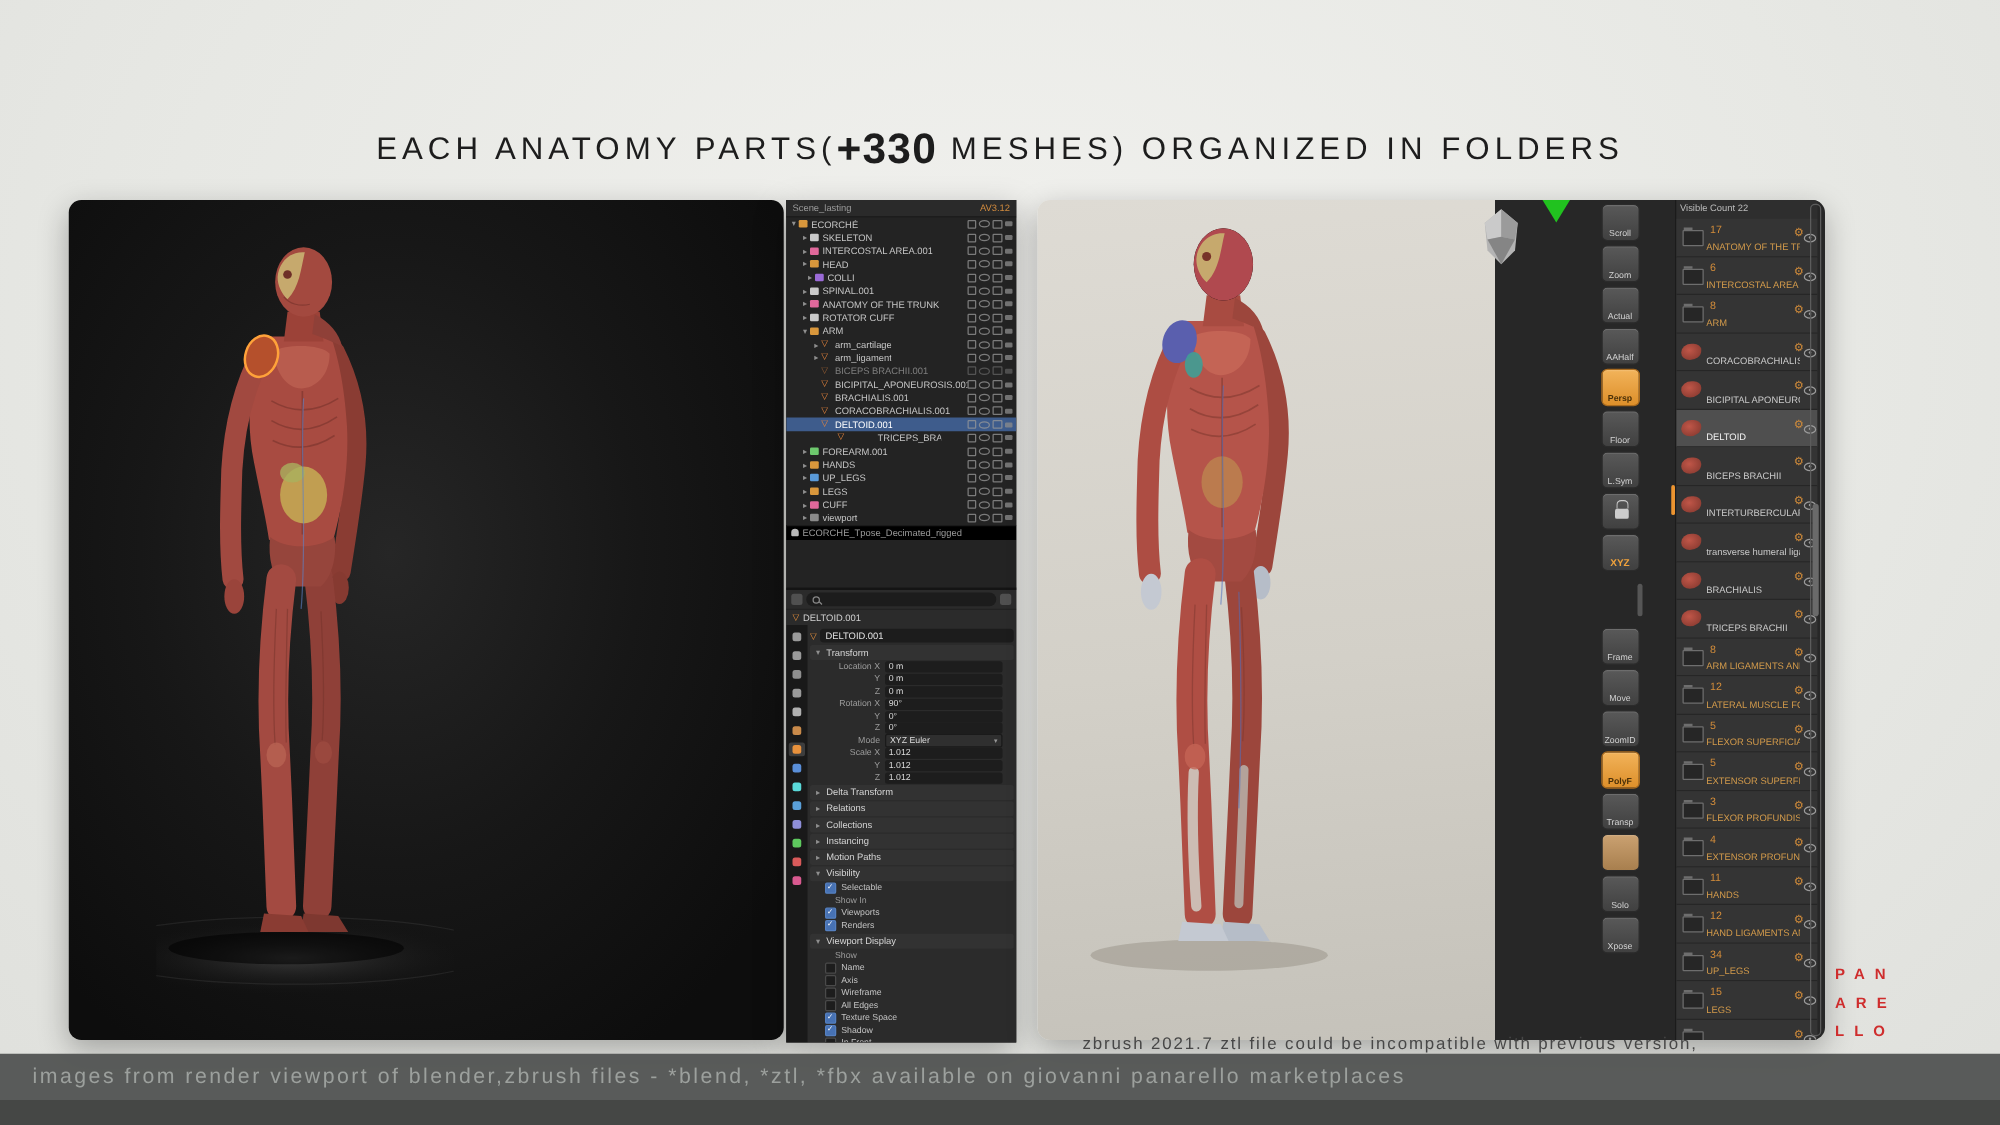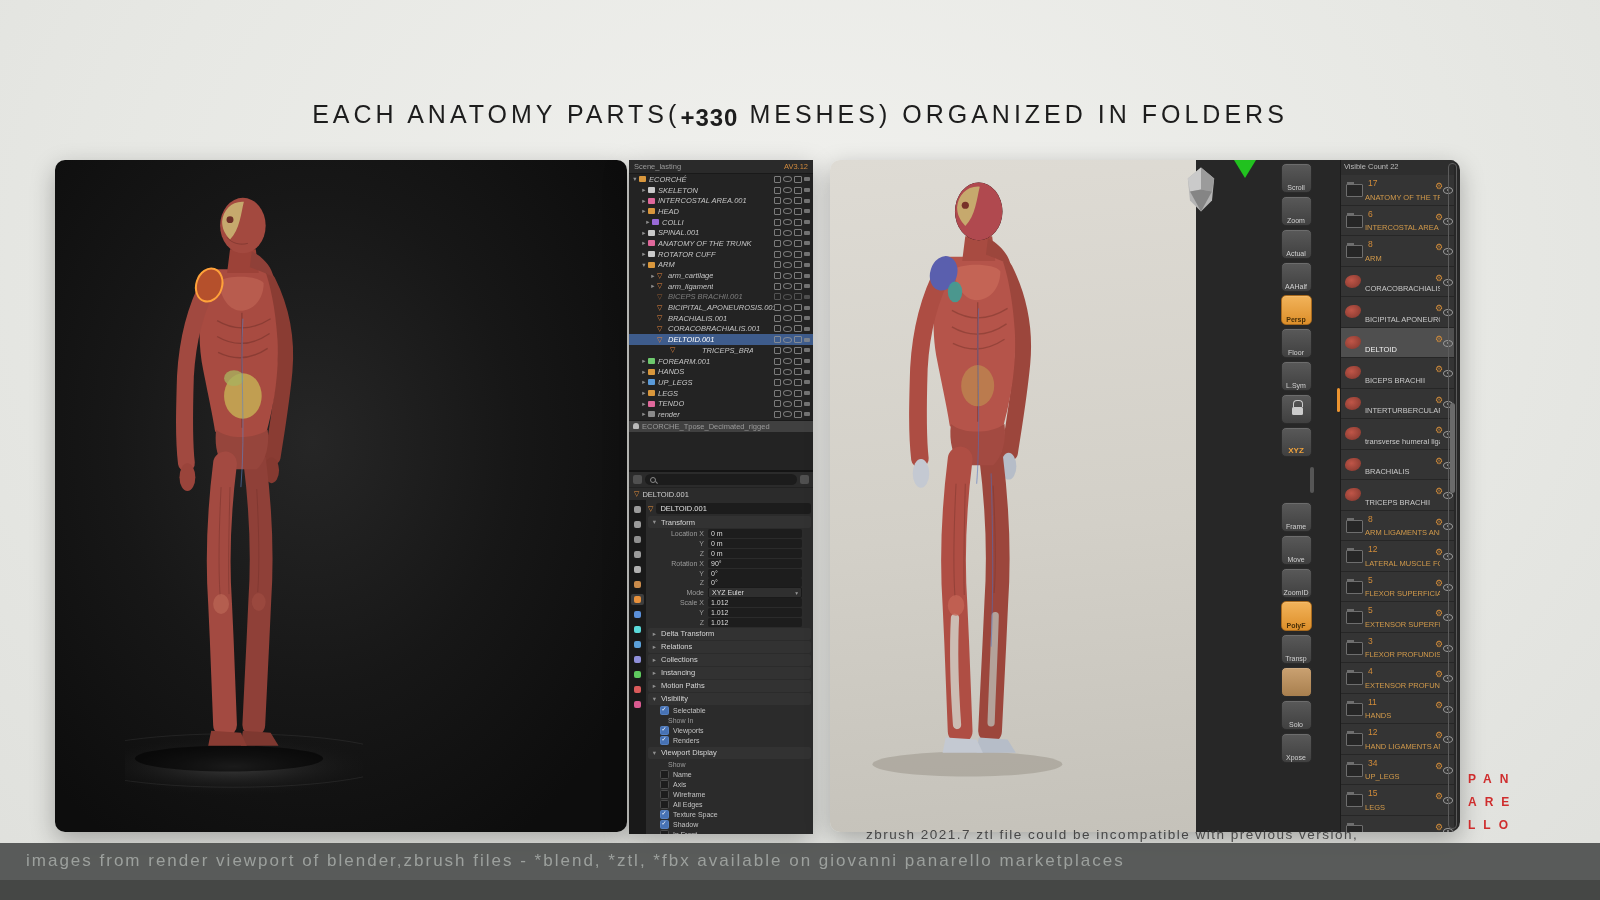--- a/index.html
+++ b/index.html
@@ -5,21 +5,21 @@
   html,body{margin:0;padding:0;}
   body{font-family:"Liberation Sans",sans-serif;background:#dcdcd8;}
   .page{position:relative;width:1600px;height:900px;overflow:hidden;
         background:radial-gradient(ellipse at 50% 30%, #f1f1ee 0%, #e7e8e4 60%, #dfe0dc 100%);}
 
   
   .title{position:absolute;top:8px;left:0;width:100%;text-align:center;
          font-size:66px;font-weight:300;letter-spacing:2px;color:#141414;margin:0;}
   .subtitle{position:absolute;top:100px;left:0;width:100%;text-align:center;
             font-size:25px;letter-spacing:4px;color:#1d1d1d;}
-  .subtitle .big{font-size:24px;font-weight:600;letter-spacing:1px;vertical-align:-3px;margin-top:12px;}
+  .subtitle .big{font-size:34px;font-weight:600;letter-spacing:1px;vertical-align:-3px;margin-top:12px;}
 
   
   .blender-render{position:absolute;left:55px;top:160px;width:572px;height:672px;
                   border-radius:10px;overflow:hidden;box-shadow:0 8px 24px rgba(0,0,0,.28);
                   background:radial-gradient(ellipse at 45% 42%, #262626 0%, #171717 45%, #0d0d0d 85%);}
   .fig-bl{position:absolute;left:70px;top:20px;height:634px;}
 
   
   .blender-ui{position:absolute;left:629px;top:160px;width:184px;height:674px;
               background:#1e1e1e;display:flex;flex-direction:column;
@@ -28,29 +28,29 @@
   .o-header{height:13px;background:#2a2a2a;display:flex;justify-content:space-between;align-items:center;
             font-size:7.5px;color:#9a9a9a;padding:0 5px;border-bottom:1px solid #191919;}
   .o-header .right{color:#d08a3e;}
   .o-row{display:flex;align-items:center;height:10.7px;font-size:7.5px;color:#c5c5c5;
          white-space:nowrap;overflow:hidden;}
   .o-row.sel{background:#3e5c8c;color:#fff;}
   .o-row.dim{opacity:.55;}
   .o-arrow{width:8px;color:#8f8f8f;font-size:6.5px;text-align:center;flex:0 0 auto;}
   .o-icon{width:7px;height:6px;border-radius:1px;margin-right:3px;flex:0 0 auto;}
   .o-icon.mesh{background:none!important;width:8px;height:auto;color:#e8853c;font-size:7px;line-height:6px;}
-  .o-label{overflow:hidden;text-overflow:clip;font-style:italic;}
+  .o-label{overflow:hidden;text-overflow:clip;}
   .o-icons{margin-left:auto;display:flex;gap:2px;align-items:center;padding-right:3px;flex:0 0 auto;}
   .oi{display:inline-block;opacity:.75;}
   .oi-check{width:5px;height:5px;border:1px solid #999;border-radius:1px;}
   .oi-eye{width:7px;height:4px;border:1px solid #999;border-radius:50%;}
   .oi-screen{width:6px;height:5px;border:1px solid #999;border-radius:1px;}
   .oi-cam{width:6px;height:4px;background:#8d8d8d;border-radius:1px;}
   .o-footer{height:11px;display:flex;align-items:center;gap:3px;font-size:7.5px;color:#9a9a9a;
-            padding-left:4px;background:#404040;border-top:1px solid #1a1a1a;}
+            padding-left:4px;background:#000000;border-top:1px solid #1a1a1a;}
   .o-footer .arm-ic{width:6px;height:6px;background:#b9b9b9;border-radius:50% 50% 1px 1px;}
 
   .props{flex:1;background:#2b2b2b;border-top:2px solid #141414;display:flex;flex-direction:column;overflow:hidden;}
   .props-filter{height:15px;display:flex;align-items:center;gap:3px;padding:0 4px;border-bottom:1px solid #222;}
   .pf-icon{width:9px;height:9px;background:#505050;border-radius:2px;}
   .pf-search{flex:1;height:11px;background:#1c1c1c;border-radius:6px;display:flex;align-items:center;padding-left:5px;}
   .mag{width:4px;height:4px;border:1px solid #888;border-radius:50%;position:relative;}
   .mag::after{content:"";position:absolute;width:3px;height:1px;background:#888;transform:rotate(45deg);right:-3px;bottom:-1px;}
   .props-breadcrumb{height:12px;display:flex;align-items:center;gap:3px;padding-left:5px;font-size:7.5px;color:#d0d0d0;}
   .tri{color:#e8913c;font-size:7px;}
@@ -422,32 +422,32 @@
     <span class="o-icons">
       <span class="oi oi-check"></span>
       <span class="oi oi-eye"></span>
       <span class="oi oi-screen"></span>
       <span class="oi oi-cam"></span>
     </span>
   </div>
           <div class="o-row" style="padding-left: 11px;">
     <span class="o-arrow">▸</span>
     <span class="o-icon" style="background: rgb(224, 104, 155);"></span>
-    <span class="o-label">TENDO</span>
+    <span class="o-label">CUFF</span>
     <span class="o-icons">
       <span class="oi oi-check"></span>
       <span class="oi oi-eye"></span>
       <span class="oi oi-screen"></span>
       <span class="oi oi-cam"></span>
     </span>
   </div>
           <div class="o-row" style="padding-left: 11px;">
     <span class="o-arrow">▸</span>
     <span class="o-icon" style="background: rgb(138, 138, 138);"></span>
-    <span class="o-label">render</span>
+    <span class="o-label">viewport</span>
     <span class="o-icons">
       <span class="oi oi-check"></span>
       <span class="oi oi-eye"></span>
       <span class="oi oi-screen"></span>
       <span class="oi oi-cam"></span>
     </span>
   </div>
         </div>
       <div class="o-footer">
         <span class="arm-ic"></span>

